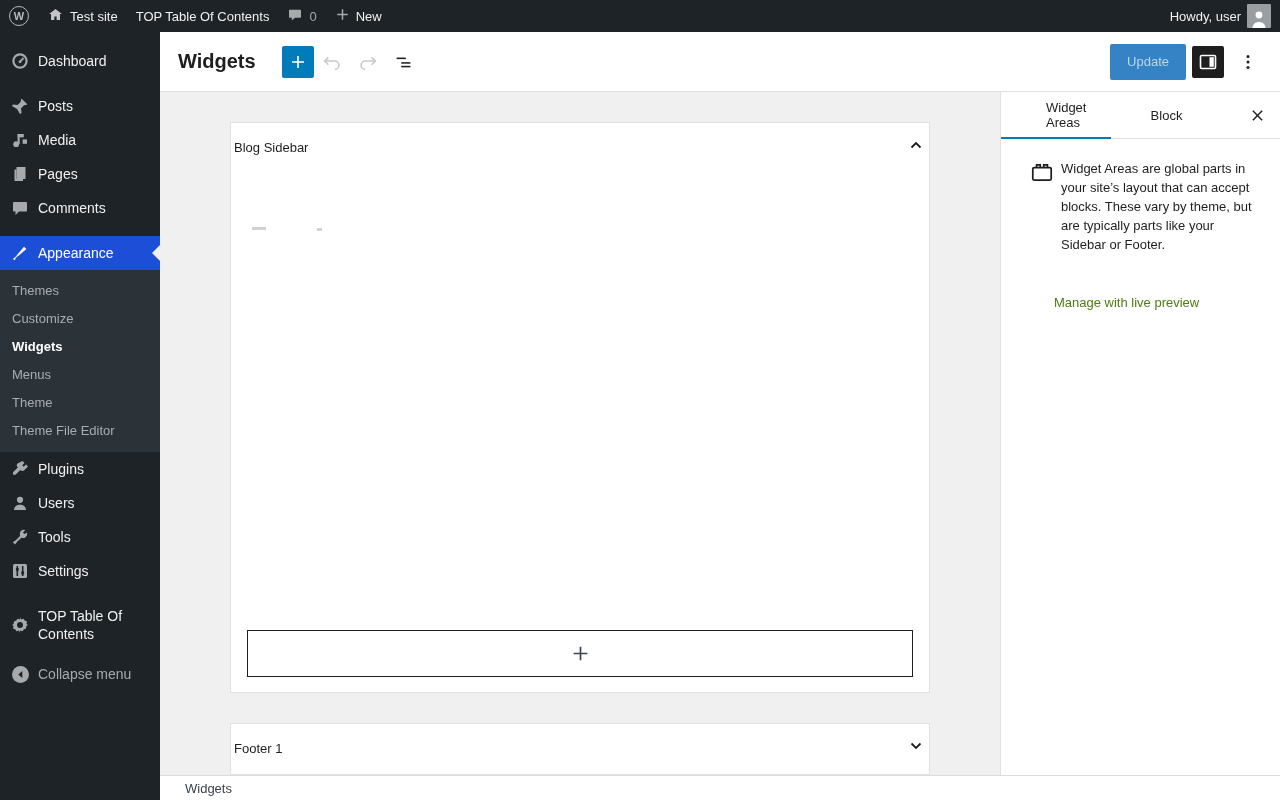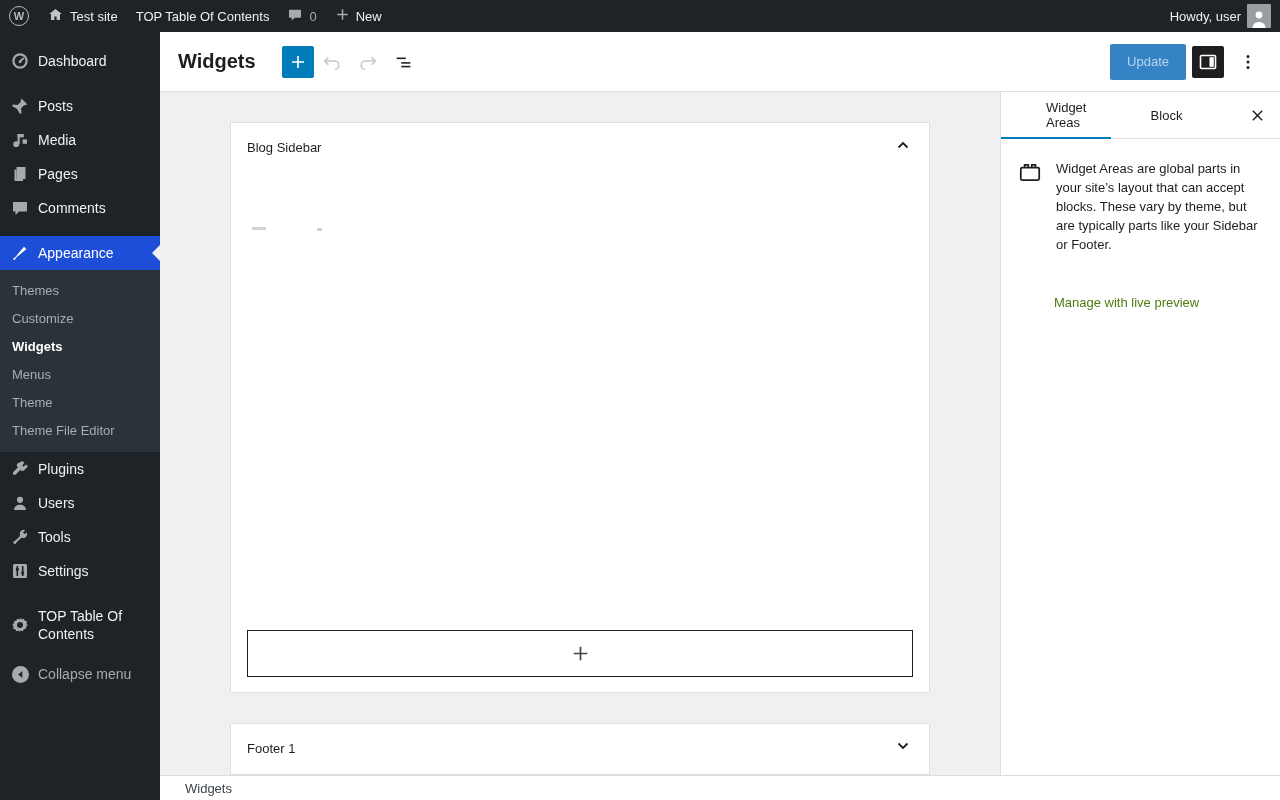--- a/index.html
+++ b/index.html
@@ -90,21 +90,21 @@
   #content { position:absolute; left:160px; top:92px; width:840px; height:683px; background:#f0f0f1; overflow:hidden; }
 
   .wa-panel {
     position:absolute; left:70px; width:700px; background:#fff;
     border:1px solid #e0e0e0;
   }
   #panel-blog { top:30px; height:571px; }
   #panel-footer1 { top:631px; height:52px; }
   .wa-panel-header {
     height:48px; display:flex; align-items:center; justify-content:space-between;
-    padding:0 16px; cursor:pointer;text-align:right;
+    padding:0 3px; cursor:pointer;text-align:right;
   }
   .wa-panel-title { font-size:13px; color:#1e1e1e; }
   .faint-mark { position:absolute; background:#d2d2d2; height:3px; }
   .fm1 { left:21px; top:104px; width:14px; }
   .fm2 { left:86px; top:105px; width:5px; }
   .block-appender {
     position:absolute; left:16px; top:507px; width:666px; height:47px;
     border:1.5px solid #1e1e1e; background:#fff;
     display:flex; align-items:center; justify-content:center; cursor:pointer;
   }
@@ -118,21 +118,21 @@
   .insp-tab {
     display:flex; align-items:center; justify-content:center;
     font-size:13px; color:#1e1e1e; cursor:pointer;padding-left:45px;
   }
   .tab-widget-areas { width:110px; position:relative; }
   .tab-widget-areas::after {
     content:""; position:absolute; left:0; right:0; bottom:-1px; height:2px; background:#007cba;
   }
   .tab-block { width:66px; }
   .insp-close { margin-left:auto; width:46px; display:flex; align-items:center; justify-content:center; cursor:pointer; border:none; background:transparent; }
-  .insp-body { padding:20px 16px; display:flex; gap:13px; }
+  .insp-body { padding:20px 28px; display:flex; gap:6px; }
   .insp-text { font-size:13px; line-height:19px; color:#1e1e1e; width:205px; }
   .insp-link {
     display:inline-block; margin:21px 0 0 53px; font-size:13px;
     color:#4d7c0f; text-decoration:none; cursor:pointer;
   }
 
   
   #footer-bar {
     position:absolute; left:160px; top:775px; width:1120px; height:25px;
     background:#fff; border-top:1px solid #dcdcde;

